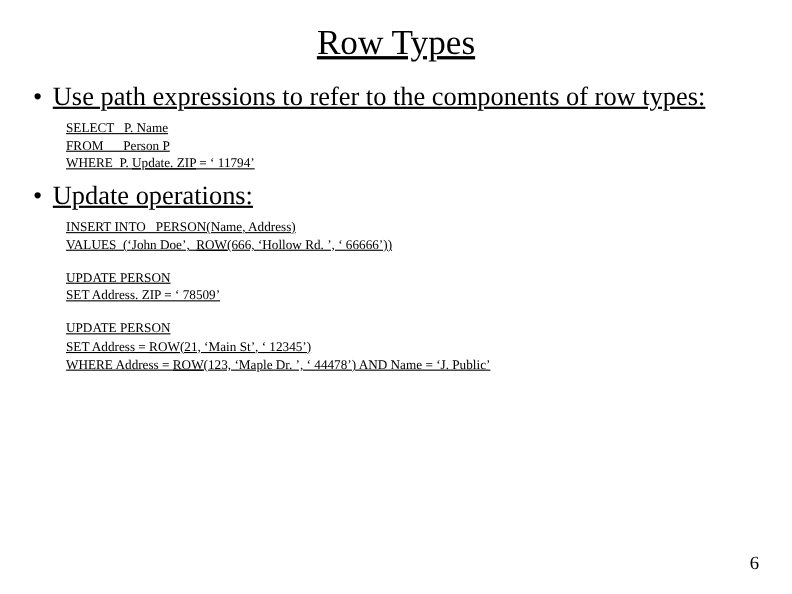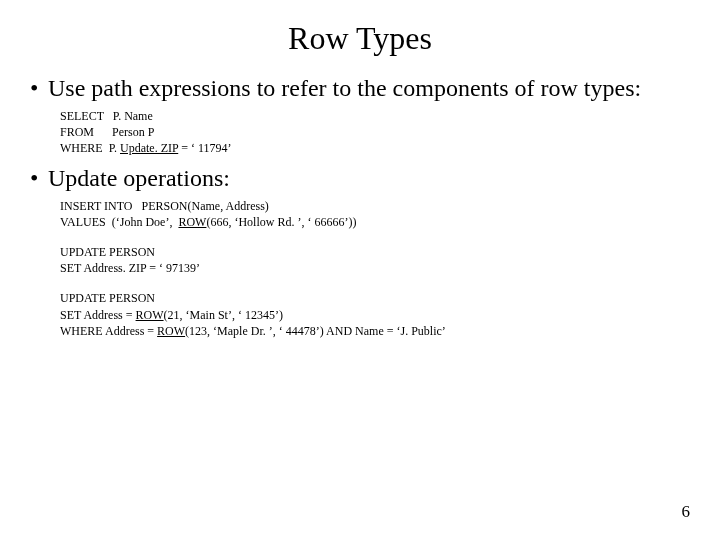--- a/index.html
+++ b/index.html
@@ -9,20 +9,21 @@
     height: 540px;
     background: #fff;
     font-family: "Times New Roman", Times, serif;
     color: #000;
   }
   .slide {
     position: relative;
     width: 720px;
     height: 540px;
     box-sizing: border-box;
+    text-decoration: underline;
   }
   .title {
     text-align: center;
     font-size: 32px;
     padding-top: 20px;
     padding-bottom: 18px;
   }
   ul.top {
     margin: 0 0 0 30px;
     padding: 0;
@@ -79,21 +80,21 @@
 
   <div class="code">
     <div><span class="sp">INSERT INTO   PERSON(Name, Address)</span></div>
     <div>
       <span class="sp">VALUES  (‘John Doe’,  </span><u>ROW</u><span>(666, ‘Hollow Rd. ’, ‘ 66666’))</span>
     </div>
   </div>
 
   <div class="code" style="margin-top:14px;">
     <div>UPDATE  PERSON</div>
-    <div>SET  Address. ZIP = ‘ 97139’</div>
+    <div>SET  Address. ZIP = ‘ 78509’</div>
   </div>
 
   <div class="code" style="margin-top:14px;">
     <div>UPDATE  PERSON</div>
     <div>
       <span>SET  Address = </span><u>ROW</u><span>(21, ‘Main St’, ‘ 12345’)</span>
     </div>
     <div>
       <span>WHERE  Address = </span><u>ROW</u><span>(123, ‘Maple Dr. ’, ‘ 44478’)  AND  Name = ‘J. Public’</span>
     </div>

